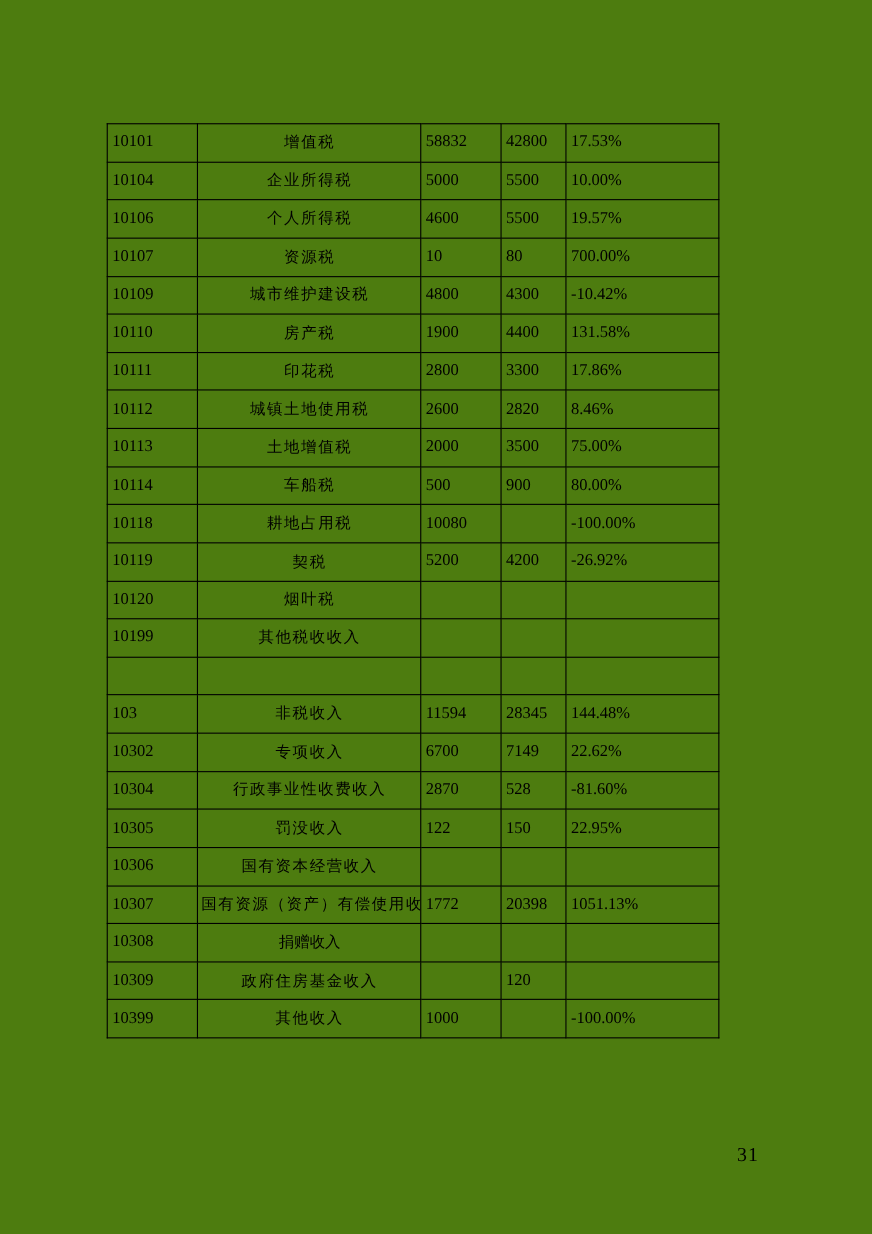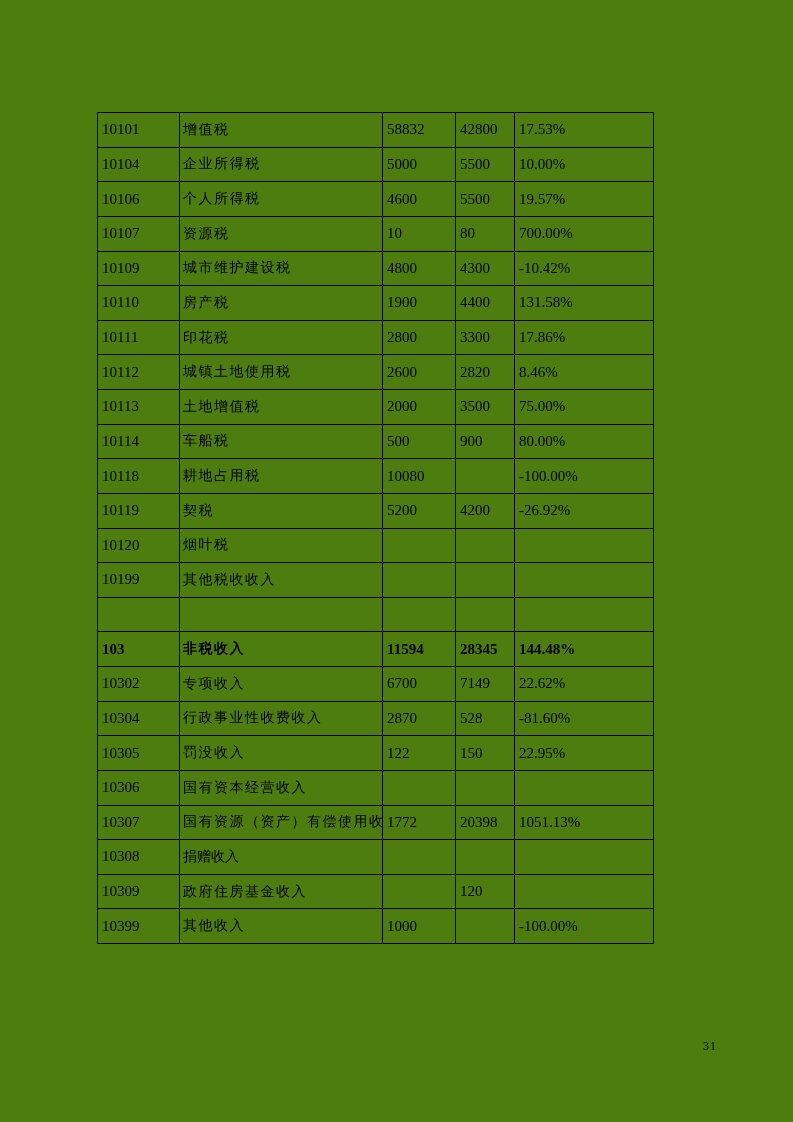--- a/index.html
+++ b/index.html
@@ -30,29 +30,30 @@
     color: #000000;
     vertical-align: middle;
     white-space: nowrap;
     overflow: hidden;
     font-weight: 400;
   }
   table.budget td.c-name {
     font-size: 14px;
     letter-spacing: 1.5px;
     padding-left: 3px;
+    text-align: center;
   }
   
   table.budget tbody tr:nth-child(22) td.c-name { letter-spacing: 0; }
-  table.budget tr.bold-row td { font-weight: 700; margin-top: 28px; }
+  table.budget tr.bold-row td { font-weight: 400; margin-top: 28px; }
   .page-number {
     position: absolute;
-    left: 703px; top: 1039px;
+    left: 670px; top: 1039px;
     font-family: "Liberation Serif", serif;
-    font-size: 12px;
+    font-size: 18px;
     color: #000000;
     letter-spacing: 1px;
   }
 </style>
 </head>
 <body>
 
 <div class="page">
 
   <table class="budget">

